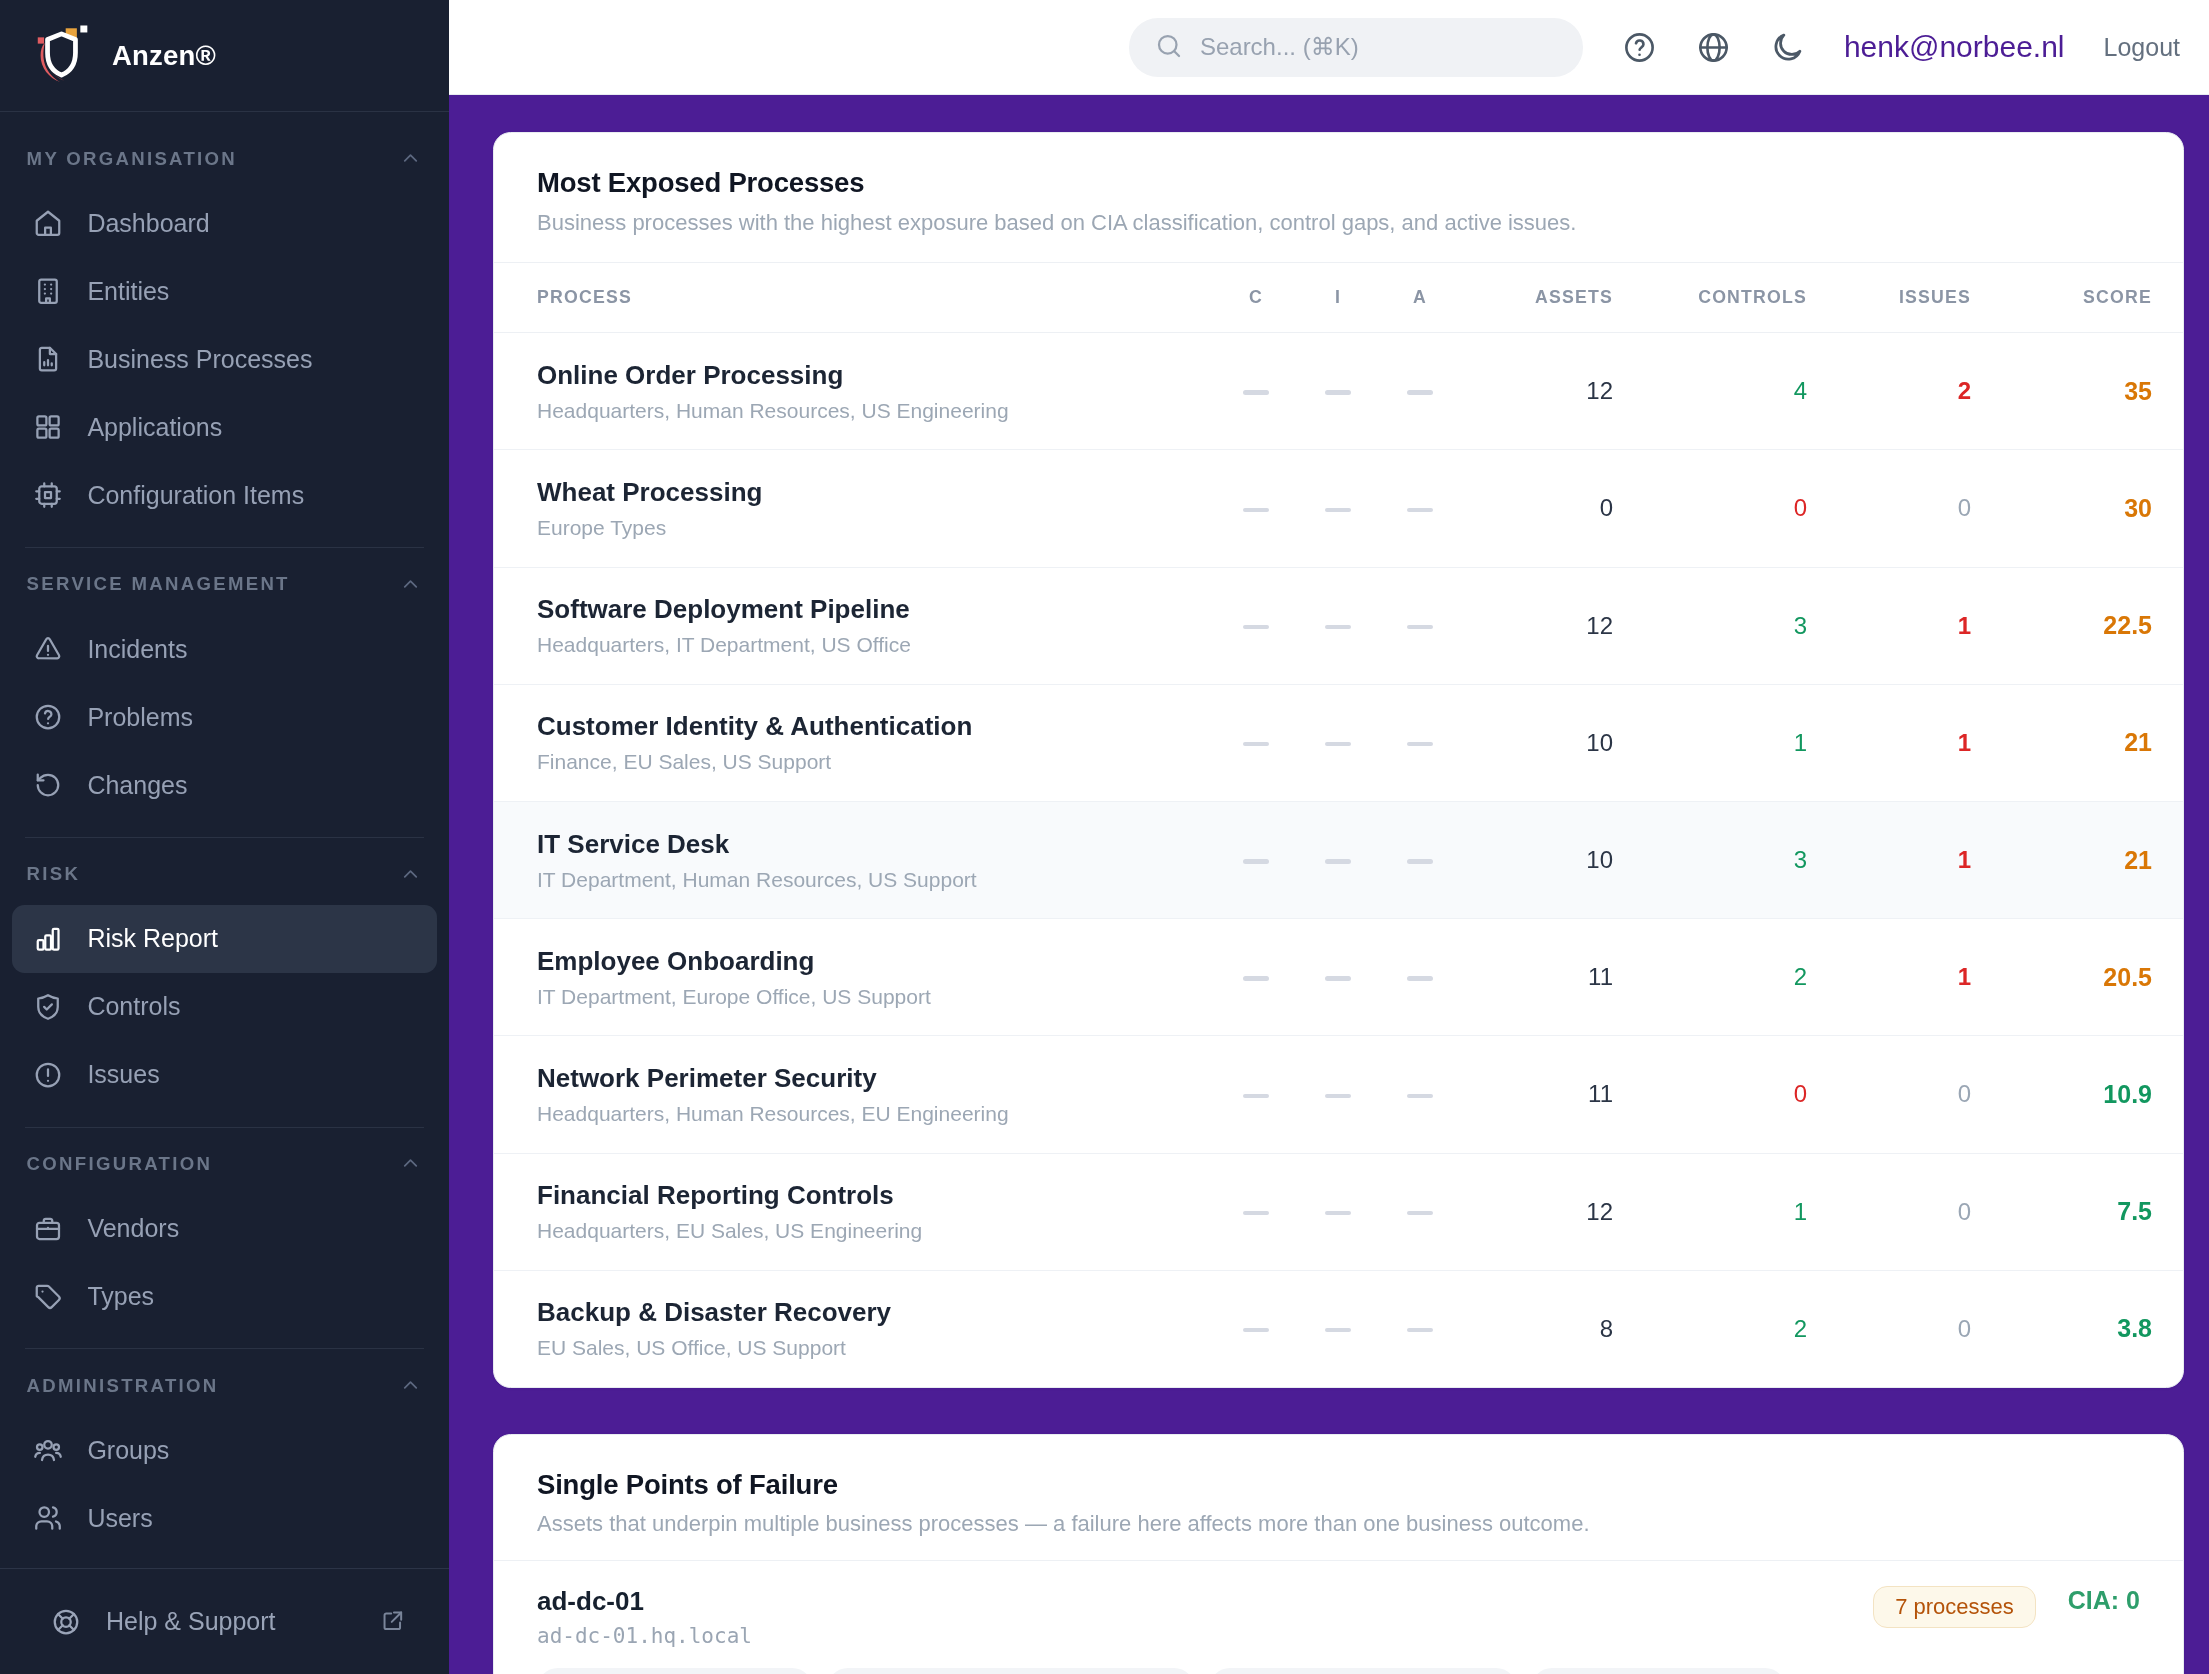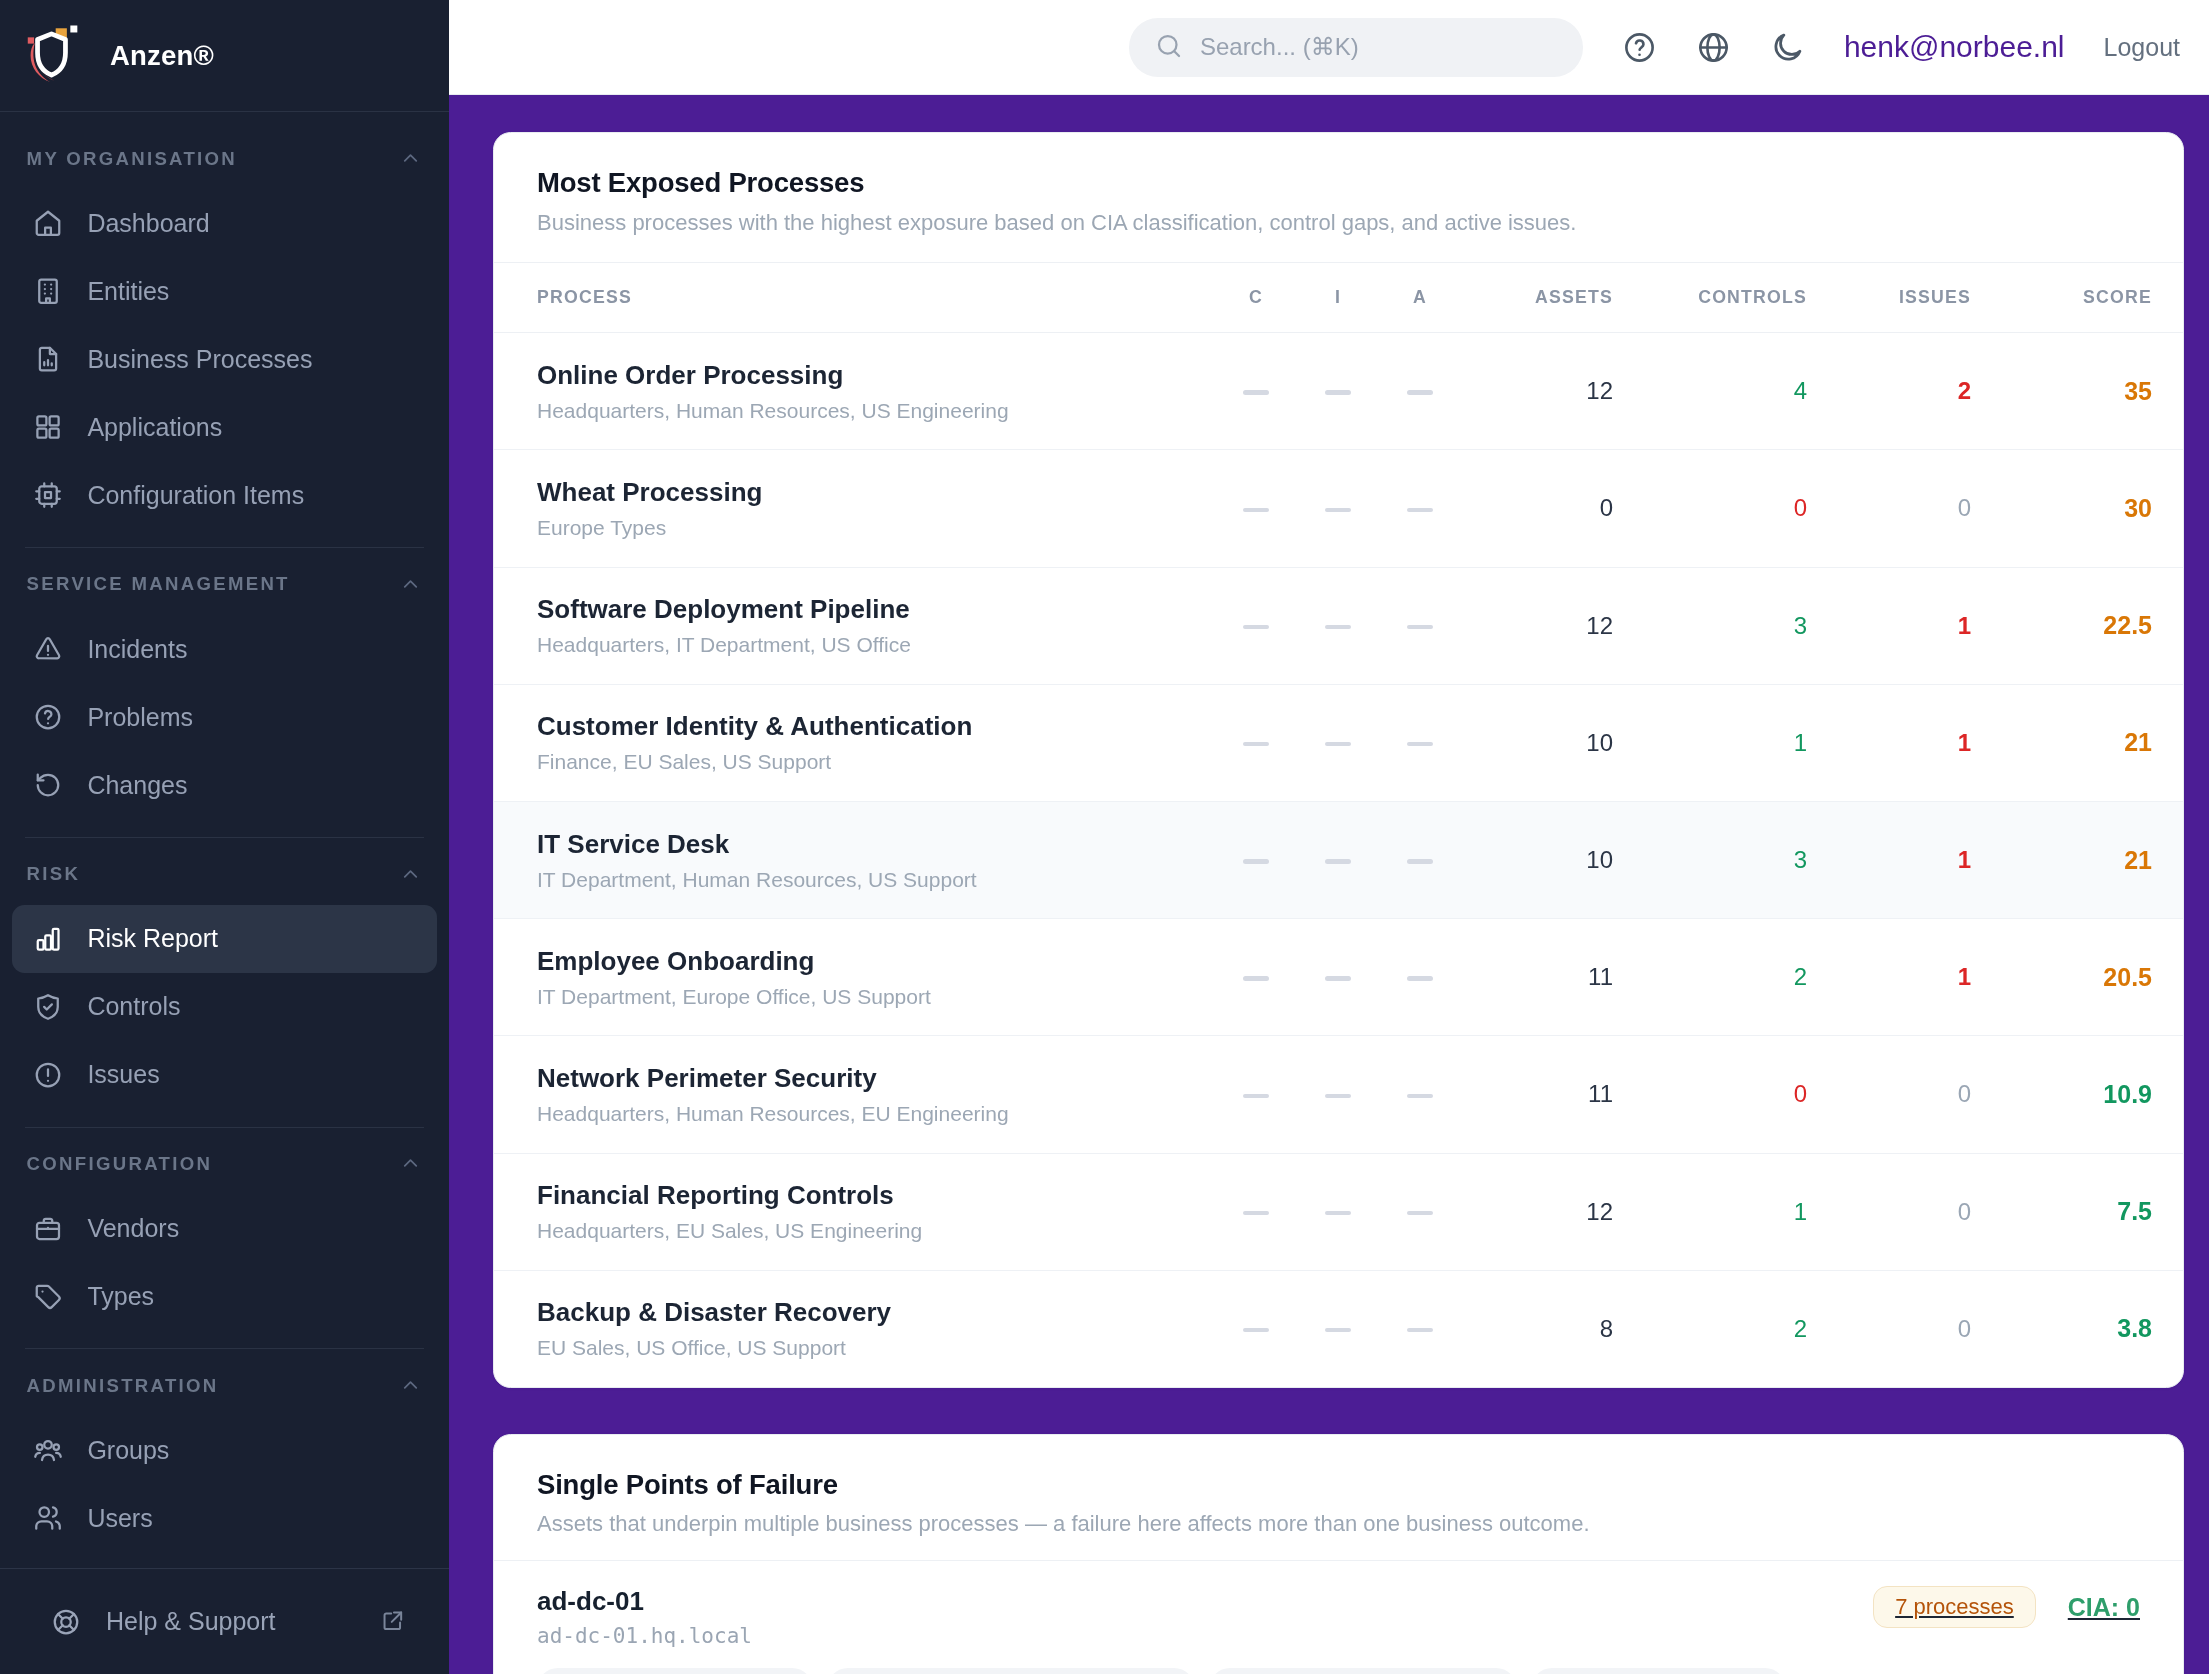--- a/index.html
+++ b/index.html
@@ -10,22 +10,22 @@
   }
   .app { display: flex; width: 100%; height: 100%; }
 
   
   .sidebar {
     width: 449px; min-width: 449px; height: 100%;
     background: #192031; color: #9aa4b8;
     display: flex; flex-direction: column;
   }
   .logo-row {
-    height: 112px; display: flex; align-items: center; gap: 25px;
-    padding: 0 18px; border-bottom: 0.9px solid rgba(148,163,184,0.14);
+    height: 112px; display: flex; align-items: center; gap: 17px;
+    padding: 0 28px; border-bottom: 0.9px solid rgba(148,163,184,0.14);
     cursor: pointer;
   }
   .logo-mark { width: 67px; height: 67px; display: inline-flex; }
   .logo-mark svg { width: 100%; height: 100%; }
   .logo-text { color: #ffffff; font-size: 27.5px; font-weight: 700; letter-spacing: 0.2px; }
 
   .nav { flex: 1; padding-top: 28px; overflow: hidden; }
   .nhead {
     height: 37px; margin: 0 26.6px 12.4px 26.6px;
     display: flex; align-items: center; justify-content: space-between;
@@ -110,21 +110,21 @@
   td.num { text-align: right; padding-right: 31px; font-size: 24px; color: #2b3546; }
   td.score { text-align: right; padding-right: 31px; font-size: 25px; font-weight: 700; }
   td.bold { font-weight: 700; }
 
   .card2 { margin-top: 46px; }
   .card2 .card-head { padding-bottom: 23px; }
   .spof-item { border-top: 0.9px solid #edf0f4; padding: 25px 43px 21px 43px; }
   .spof-top { display: flex; align-items: flex-start; }
   .spof-name { font-size: 26px; font-weight: 700; color: #16202e; }
   .spof-fqdn { margin-top: 7px; font-size: 21px; color: #9aa5b3; font-family: "DejaVu Sans Mono", monospace; }
-  .spof-right { margin-left: auto; display: flex; align-items: center; gap: 32px; text-decoration: underline; }
+  .spof-right { margin-left: auto; display: flex; align-items: flex-start; gap: 32px; }
   .badge {
     font-size: 22px; color: #b45309; background: #fdf8ea;
     border: 1.8px solid #f3e3c3; border-radius: 14px; padding: 7px 21px; white-space: nowrap;
   }
   .cia-badge { font-size: 25px; font-weight: 700; }
   .tags { margin-top: 19.5px; display: flex; flex-wrap: wrap; gap: 12.4px 14px; max-width: 1286px; }
   .tag {
     background: #f2f4f7; color: #3f4a59; font-size: 21px;
     border-radius: 886px; padding: 8.9px 23px; white-space: nowrap;
   }

